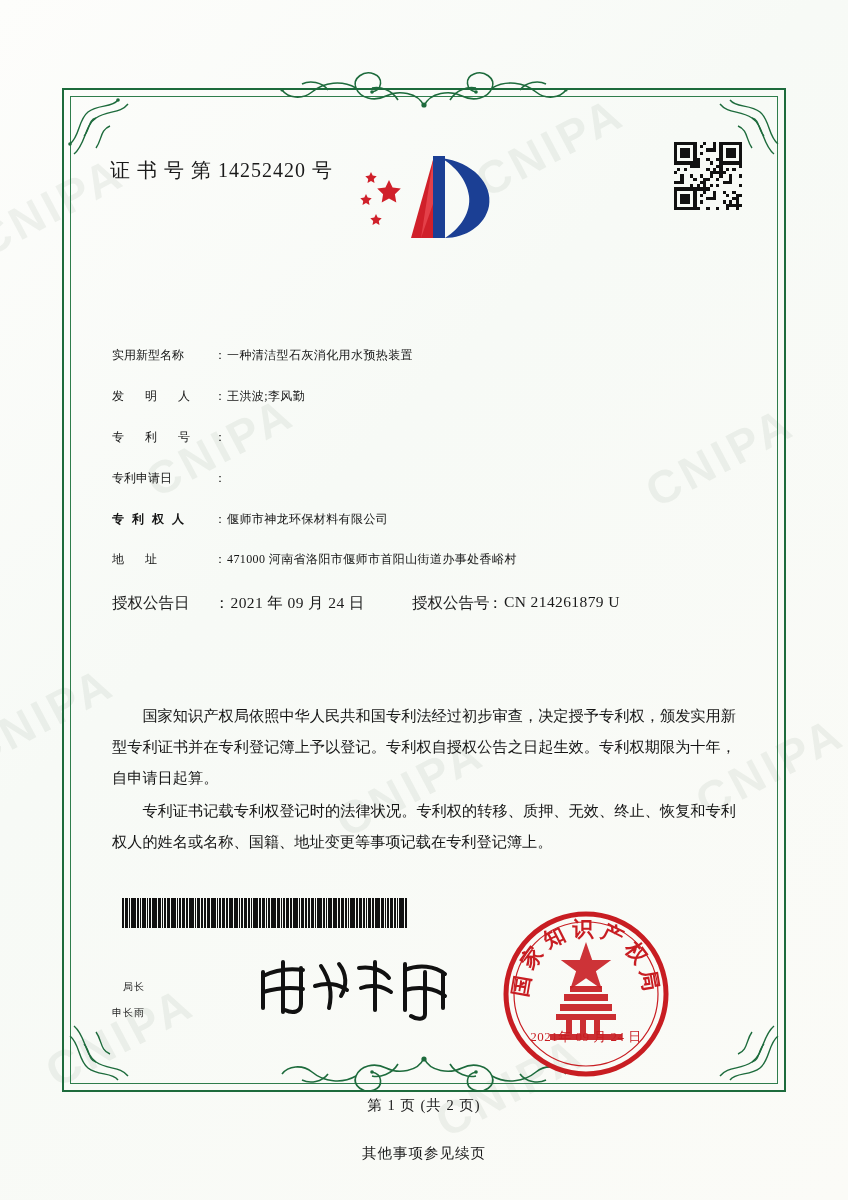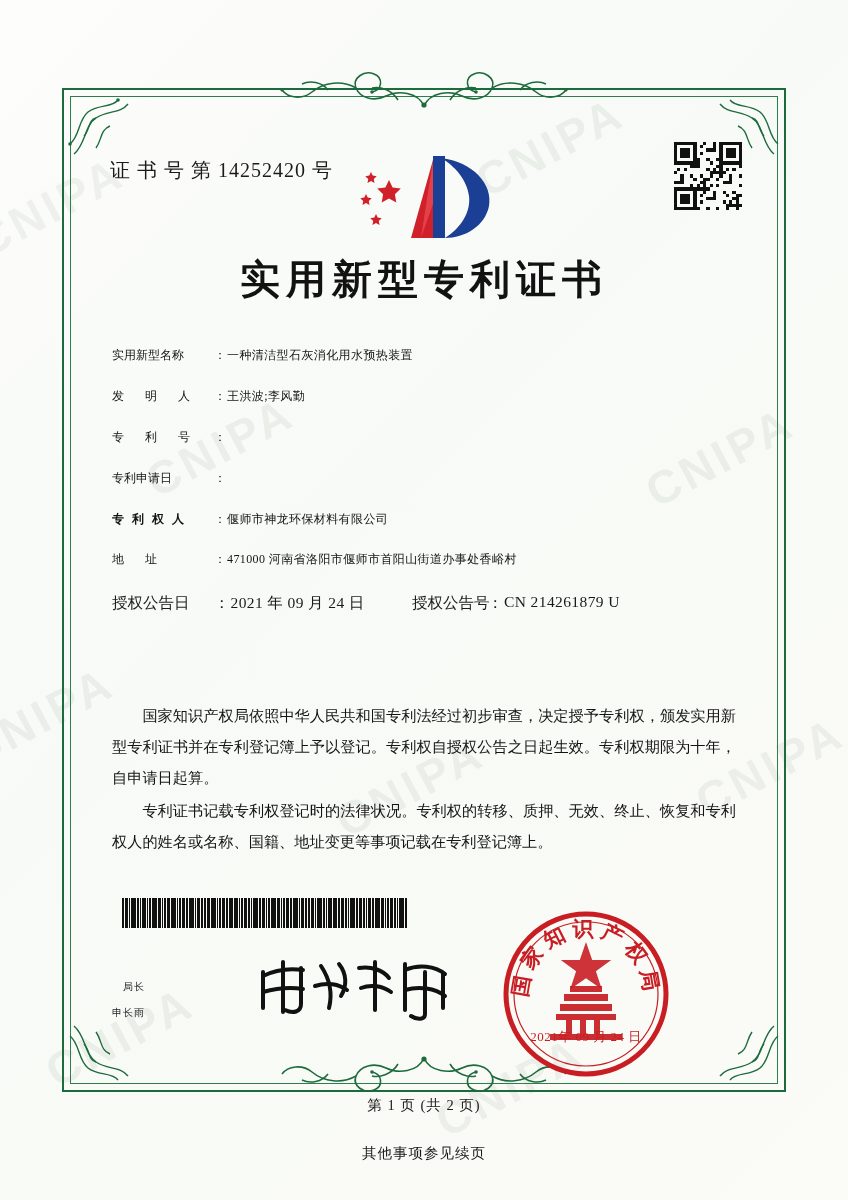--- a/index.html
+++ b/index.html
@@ -809,21 +809,20 @@
 
       <g fill="#d0202a">
         <polygon points="40,28 43.6,35.4 51.8,36.6 45.9,42.3 47.3,50.4 40,46.6 32.7,50.4 34.1,42.3 28.2,36.6 36.4,35.4"></polygon>
         <polygon points="22,20 23.7,23.6 27.7,24.2 24.8,27 25.5,31 22,29.1 18.5,31 19.2,27 16.3,24.2 20.3,23.6"></polygon>
         <polygon points="17,42 18.7,45.6 22.7,46.2 19.8,49 20.5,53 17,51.1 13.5,53 14.2,49 11.3,46.2 15.3,45.6"></polygon>
         <polygon points="27,62 28.7,65.6 32.7,66.2 29.8,69 30.5,73 27,71.1 23.5,73 24.2,69 21.3,66.2 25.3,65.6"></polygon>
       </g>
     </svg>
   </div>
 
-  <div class="title">实用新型专利证书</div>
 
   <div class="fields">
 
     <div class="field-row">
       <span class="field-label">实用新型名称</span>
       <span class="field-colon">：</span>
       <span class="field-value">一种清洁型石灰消化用水预热装置</span>
     </div>
 
     <div class="field-row">

